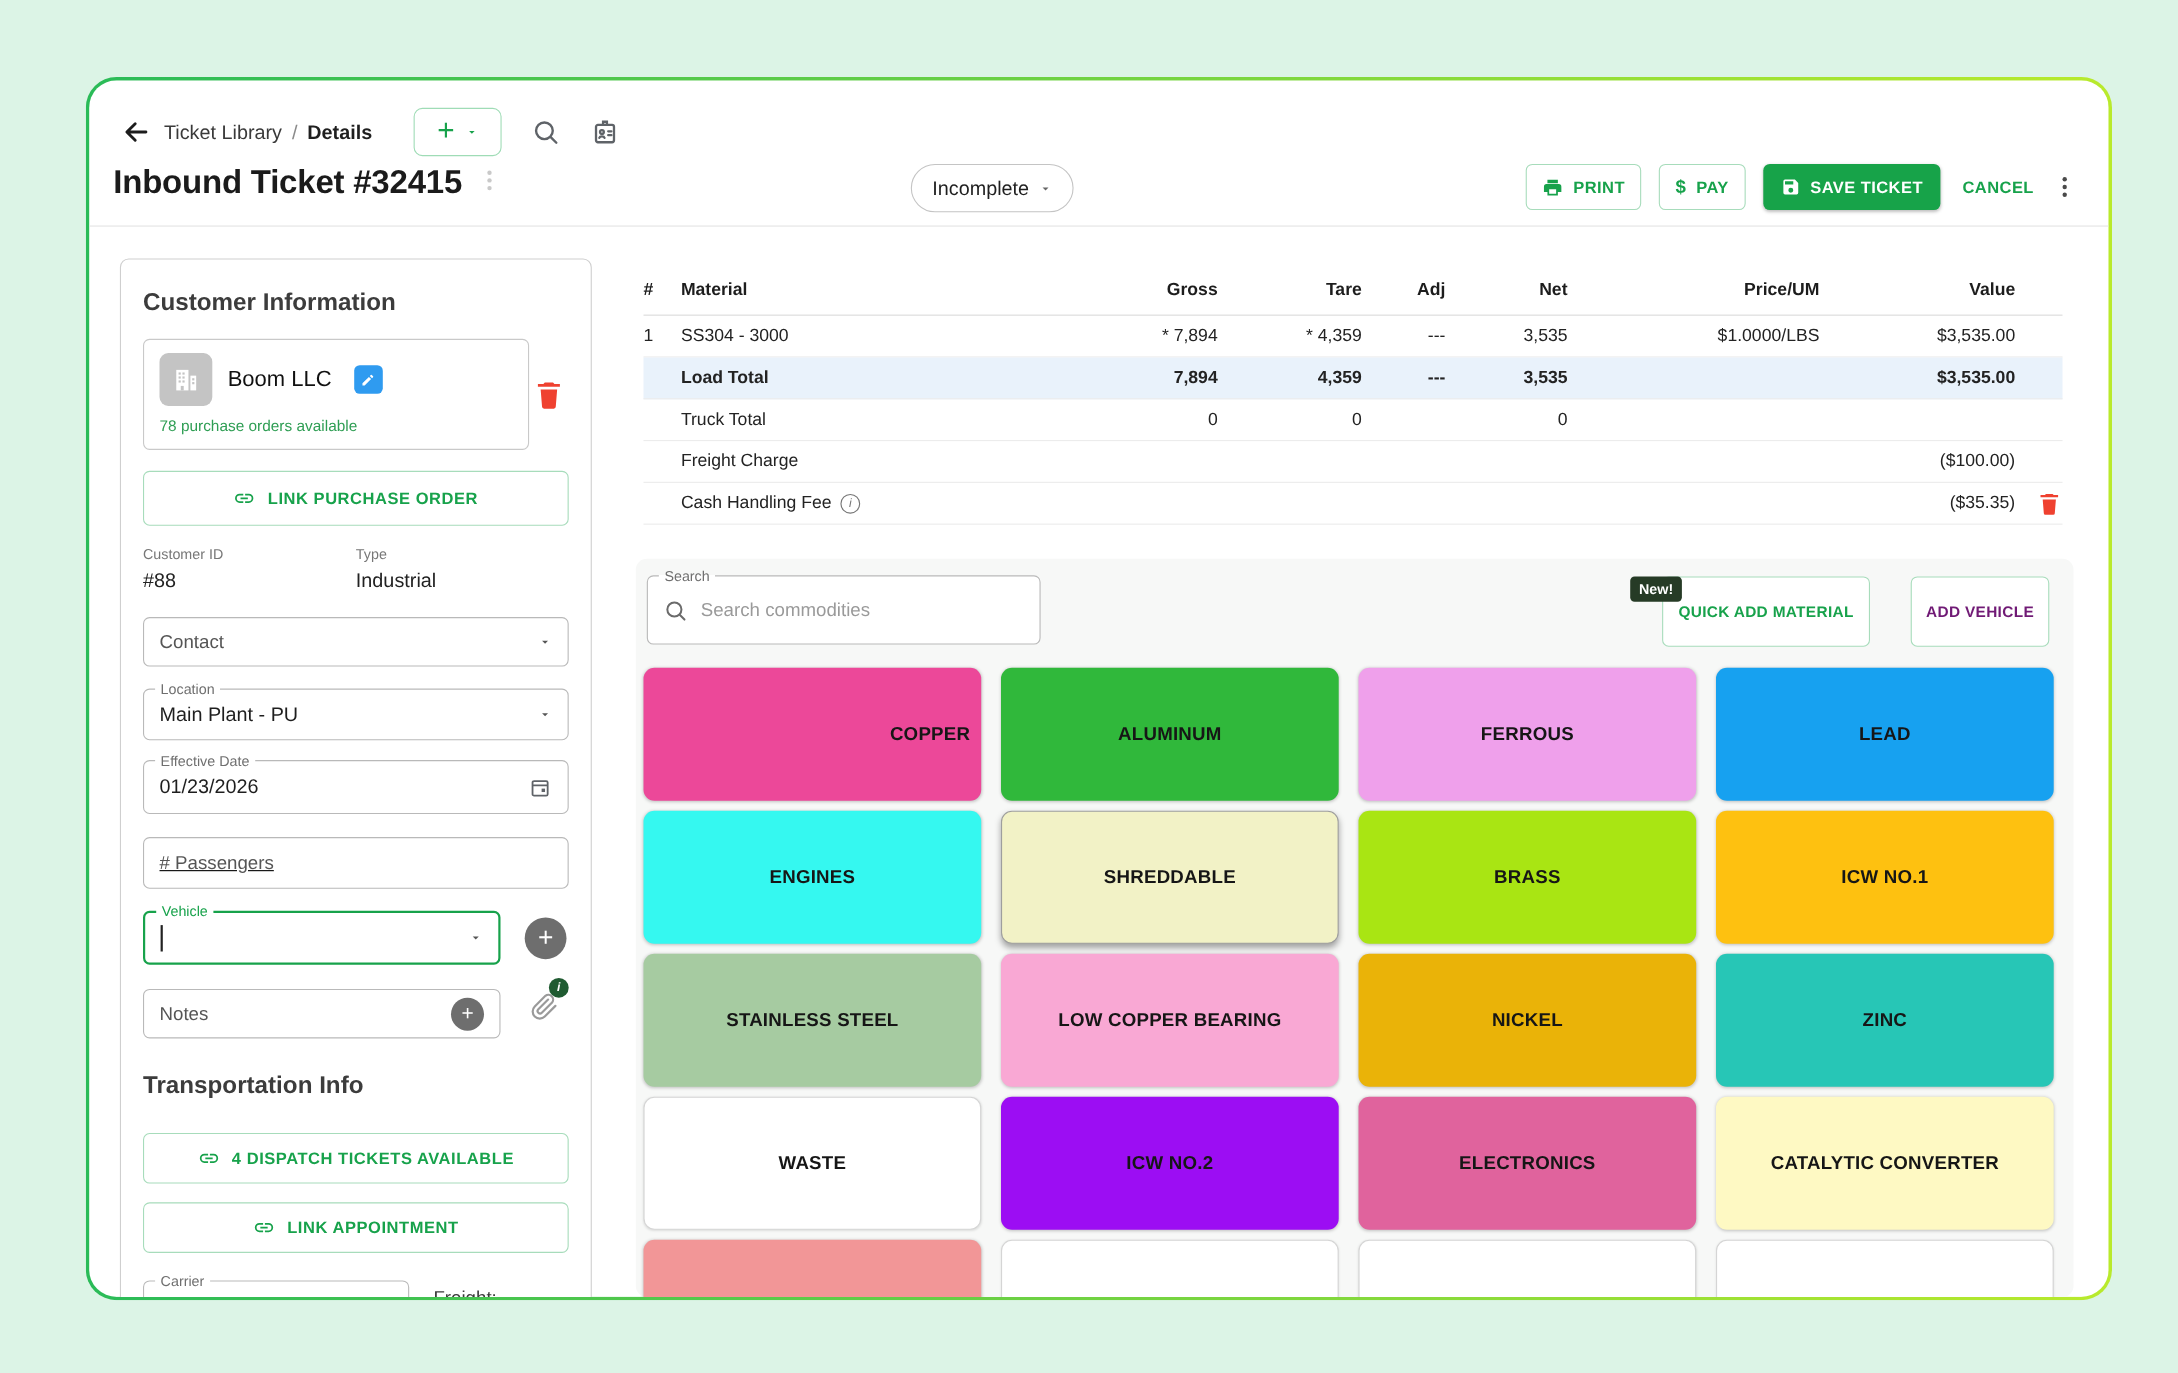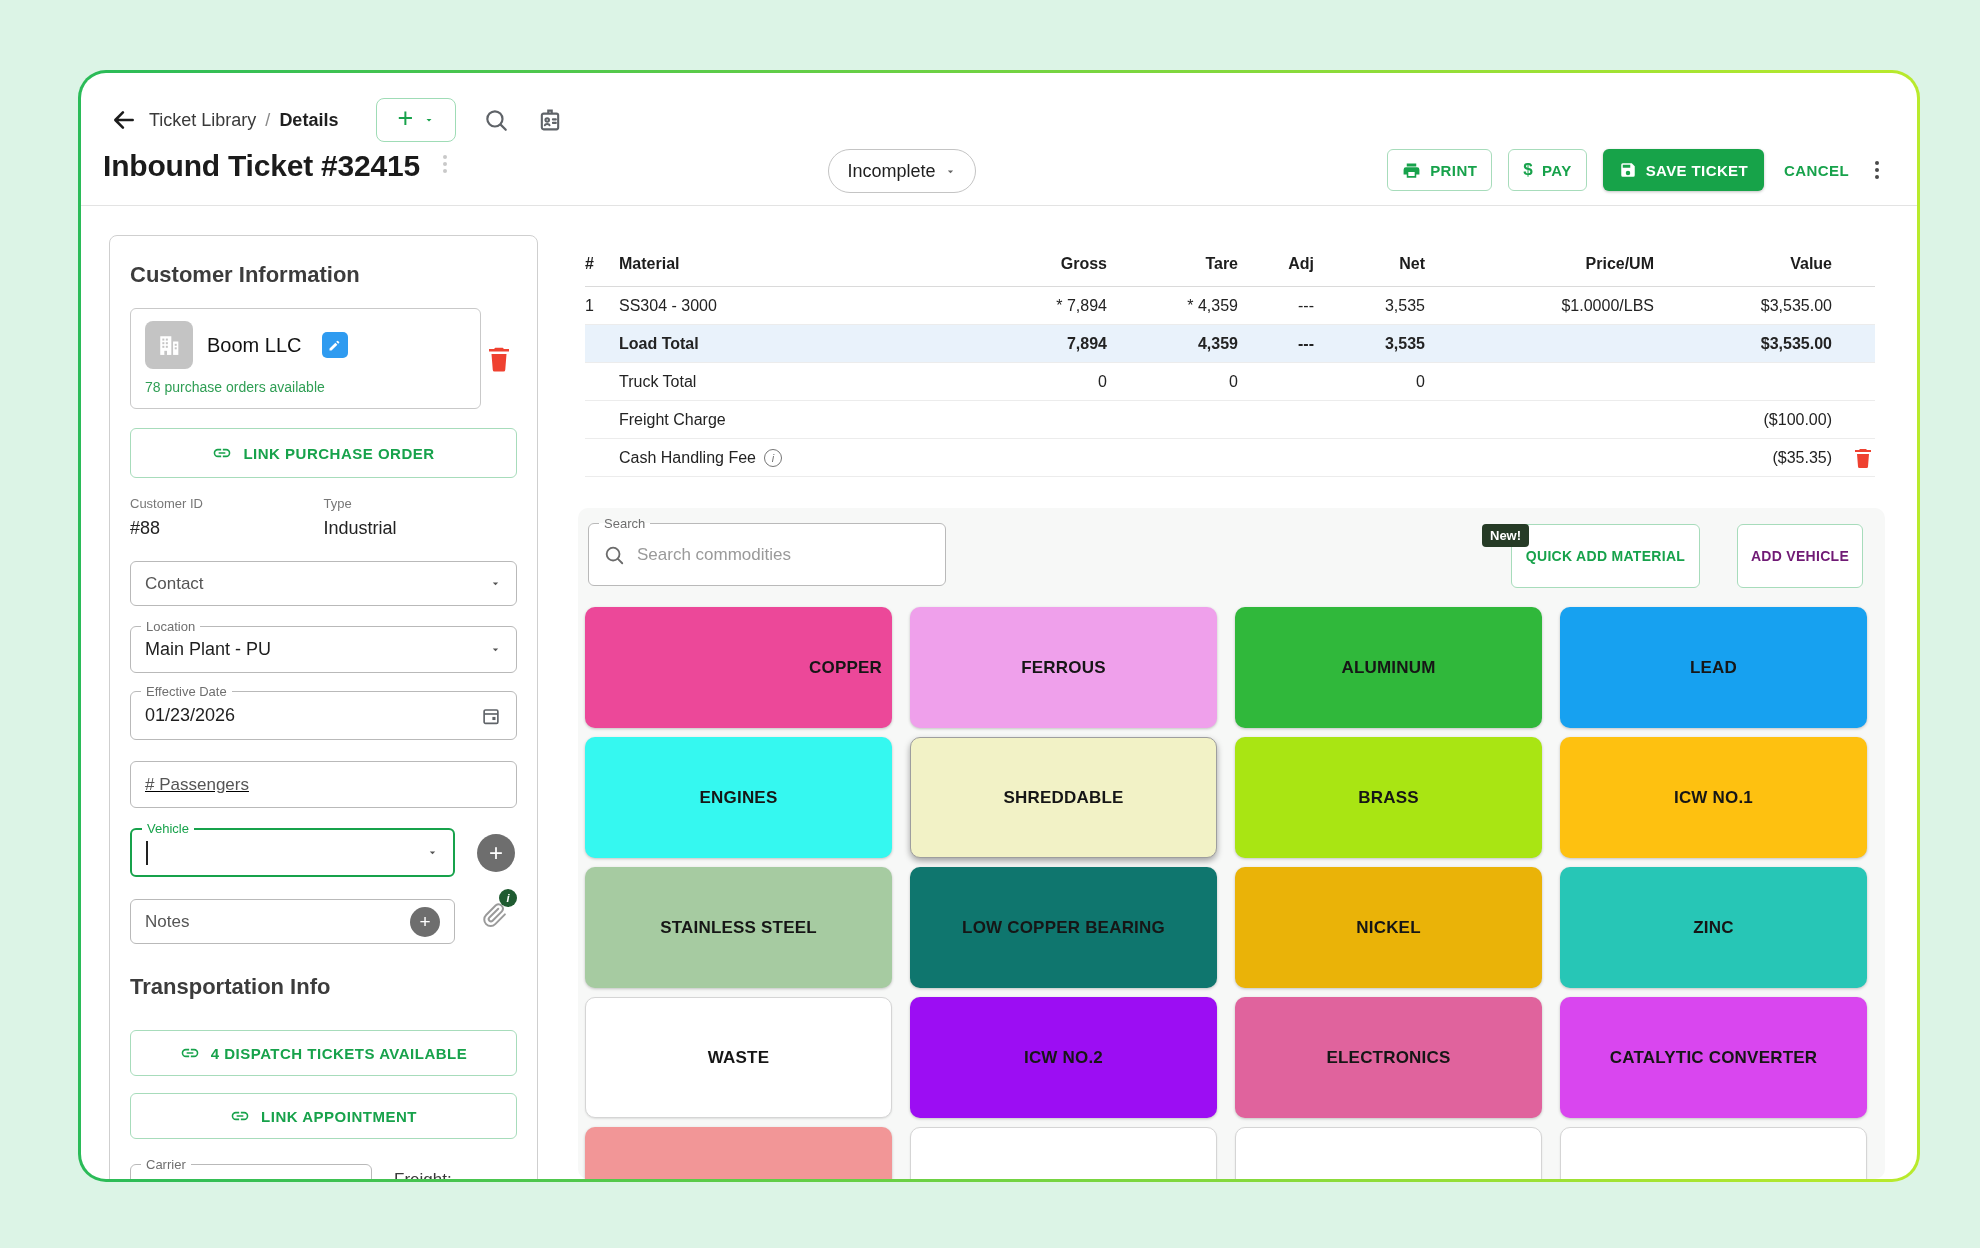--- a/index.html
+++ b/index.html
@@ -414,63 +414,63 @@
         </svg>
       <input type="text" placeholder="Search commodities" style="">
     </div>
     <div class="new-badge">New!</div>
     <div class="quick-add">QUICK ADD MATERIAL</div>
     <div class="add-veh">ADD VEHICLE</div>
     <div class="grid" id="commodity-grid">
         <div class="commodity" style="background: #ec4899; justify-content: flex-end;">
           <span>COPPER</span>
         </div>
+        <div class="commodity" style="background: rgb(48, 184, 59);">
+          <span>ALUMINUM</span>
+        </div>
         <div class="commodity" style="background: rgb(239, 160, 235);">
           <span>FERROUS</span>
         </div>
-        <div class="commodity" style="background: rgb(48, 184, 59);">
-          <span>ALUMINUM</span>
-        </div>
         <div class="commodity" style="background: rgb(23, 161, 240);">
           <span>LEAD</span>
         </div>
         <div class="commodity" style="background: rgb(53, 248, 240);">
           <span>ENGINES</span>
         </div>
         <div class="commodity selected" style="background: rgb(242, 242, 198);">
           <span>SHREDDABLE</span>
         </div>
         <div class="commodity" style="background: rgb(169, 229, 19);">
           <span>BRASS</span>
         </div>
         <div class="commodity" style="background: rgb(254, 193, 16);">
           <span>ICW NO.1</span>
         </div>
         <div class="commodity" style="background: rgb(166, 203, 161);">
           <span>STAINLESS STEEL</span>
         </div>
-        <div class="commodity" style="background: #0f766e;">
+        <div class="commodity" style="background: #f9a8d4;">
           <span>LOW COPPER BEARING</span>
         </div>
         <div class="commodity" style="background: #eab308;">
           <span>NICKEL</span>
         </div>
         <div class="commodity" style="background: rgb(39, 198, 182);">
           <span>ZINC</span>
         </div>
         <div class="commodity outlined" style="background: rgb(255, 255, 255);">
           <span>WASTE</span>
         </div>
         <div class="commodity" style="background: rgb(156, 13, 243);">
           <span>ICW NO.2</span>
         </div>
         <div class="commodity" style="background: rgb(224, 99, 157);">
           <span>ELECTRONICS</span>
         </div>
-        <div class="commodity" style="background: #d946ef;">
+        <div class="commodity" style="background: #fef9c3;">
           <span>CATALYTIC CONVERTER</span>
         </div>
         <div class="commodity" style="background: rgb(242, 150, 151);">
           <span></span>
         </div>
         <div class="commodity outlined" style="background: rgb(255, 255, 255);">
           <span></span>
         </div>
         <div class="commodity outlined" style="background: rgb(255, 255, 255);">
           <span></span>

